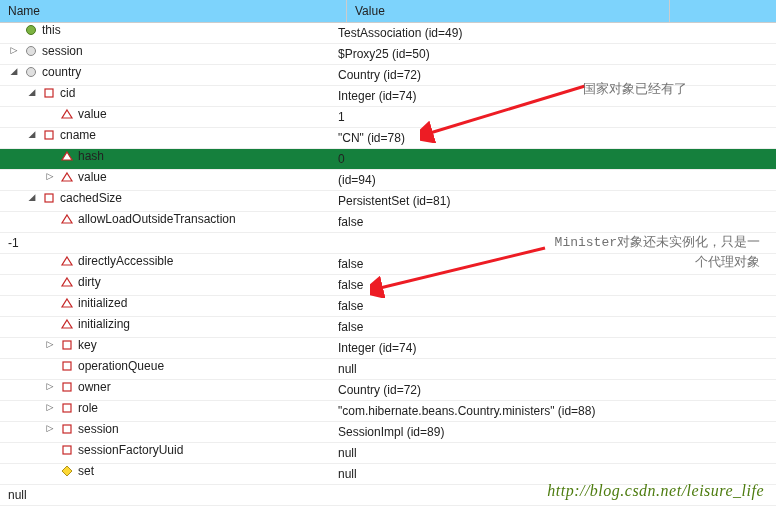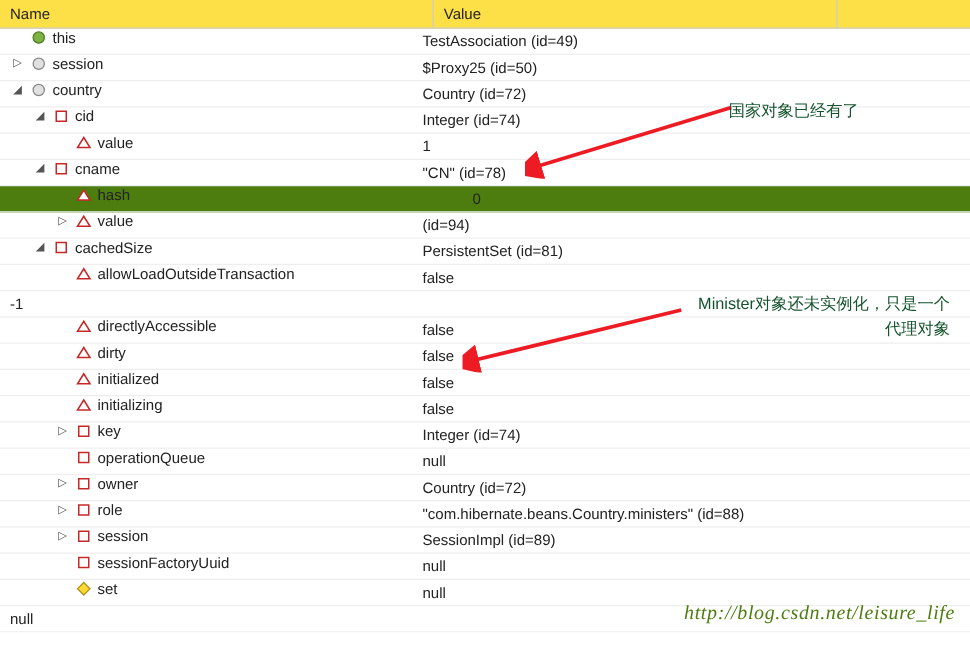--- a/index.html
+++ b/index.html
@@ -1,31 +1,31 @@
 <!DOCTYPE html>
 <html><head>
 <meta charset="utf-8">
 <style>
   body { margin:0; font-family:"Segoe UI",Tahoma,Arial,sans-serif; font-size:12px; color:#222; background:#fff; width:776px; }
-  .header { display:flex; border-bottom:1px solid #ccc; background:#fde047; font-weight:400; }
+  .header { display:flex; border-bottom:1px solid #ccc; background:#7dd3fc; font-weight:400; }
   .header .col-name { width:330px; padding:4px 8px; border-right:1px solid #ccc; }
   .header .col-value { flex:1; padding:4px 8px; border-right:1px solid #ccc; }
   .header .col-end { width:90px; padding:4px 8px; }
   .rows { position:relative; }
   .row { display:flex; height:20px; align-items:center; border-bottom:1px solid #eee; }
   .row .name { width:330px; display:flex; align-items:flex-start; height:100%; }
   .row .value { flex:1; padding-left:8px; display:flex; align-items:center; z-index:1; }
-  .row.hl { background:#4d7c0f;gap:40px; }
+  .row.hl { background:#15803d; }
   .tw { width:12px; height:12px; display:inline-flex; align-items:center; justify-content:center; color:#555; font-size:9px; margin-right:2px; }
   .tw.empty { visibility:hidden; }
   .ic { width:14px; height:14px; margin:0 4px 0 2px; display:inline-flex; align-items:center; justify-content:center; }
   .ic svg { width:14px; height:14px; }
   .nm { white-space:nowrap; }
   .ind { display:inline-block; }
-  .annotation { position:absolute; color:#14532d; font-family:Liberation Sans, sans-serif; font-size:13px; z-index:5; pointer-events:none; }
+  .annotation { position:absolute; color:#737373; font-family:Liberation Mono, monospace; font-size:13px; z-index:5; pointer-events:none; }
   .arrow { position:absolute; z-index:4; pointer-events:none; }
   .watermark { position:absolute; right:12px; bottom:6px; color:#4d7c0f; font-size:16px; font-style:italic; font-family:Georgia,serif; letter-spacing:.5px; }
 </style>
 </head>
 <body>
 
 <div class="header">
   <div class="col-name">Name</div>
   <div class="col-value">Value</div>
   <div class="col-end"></div>

